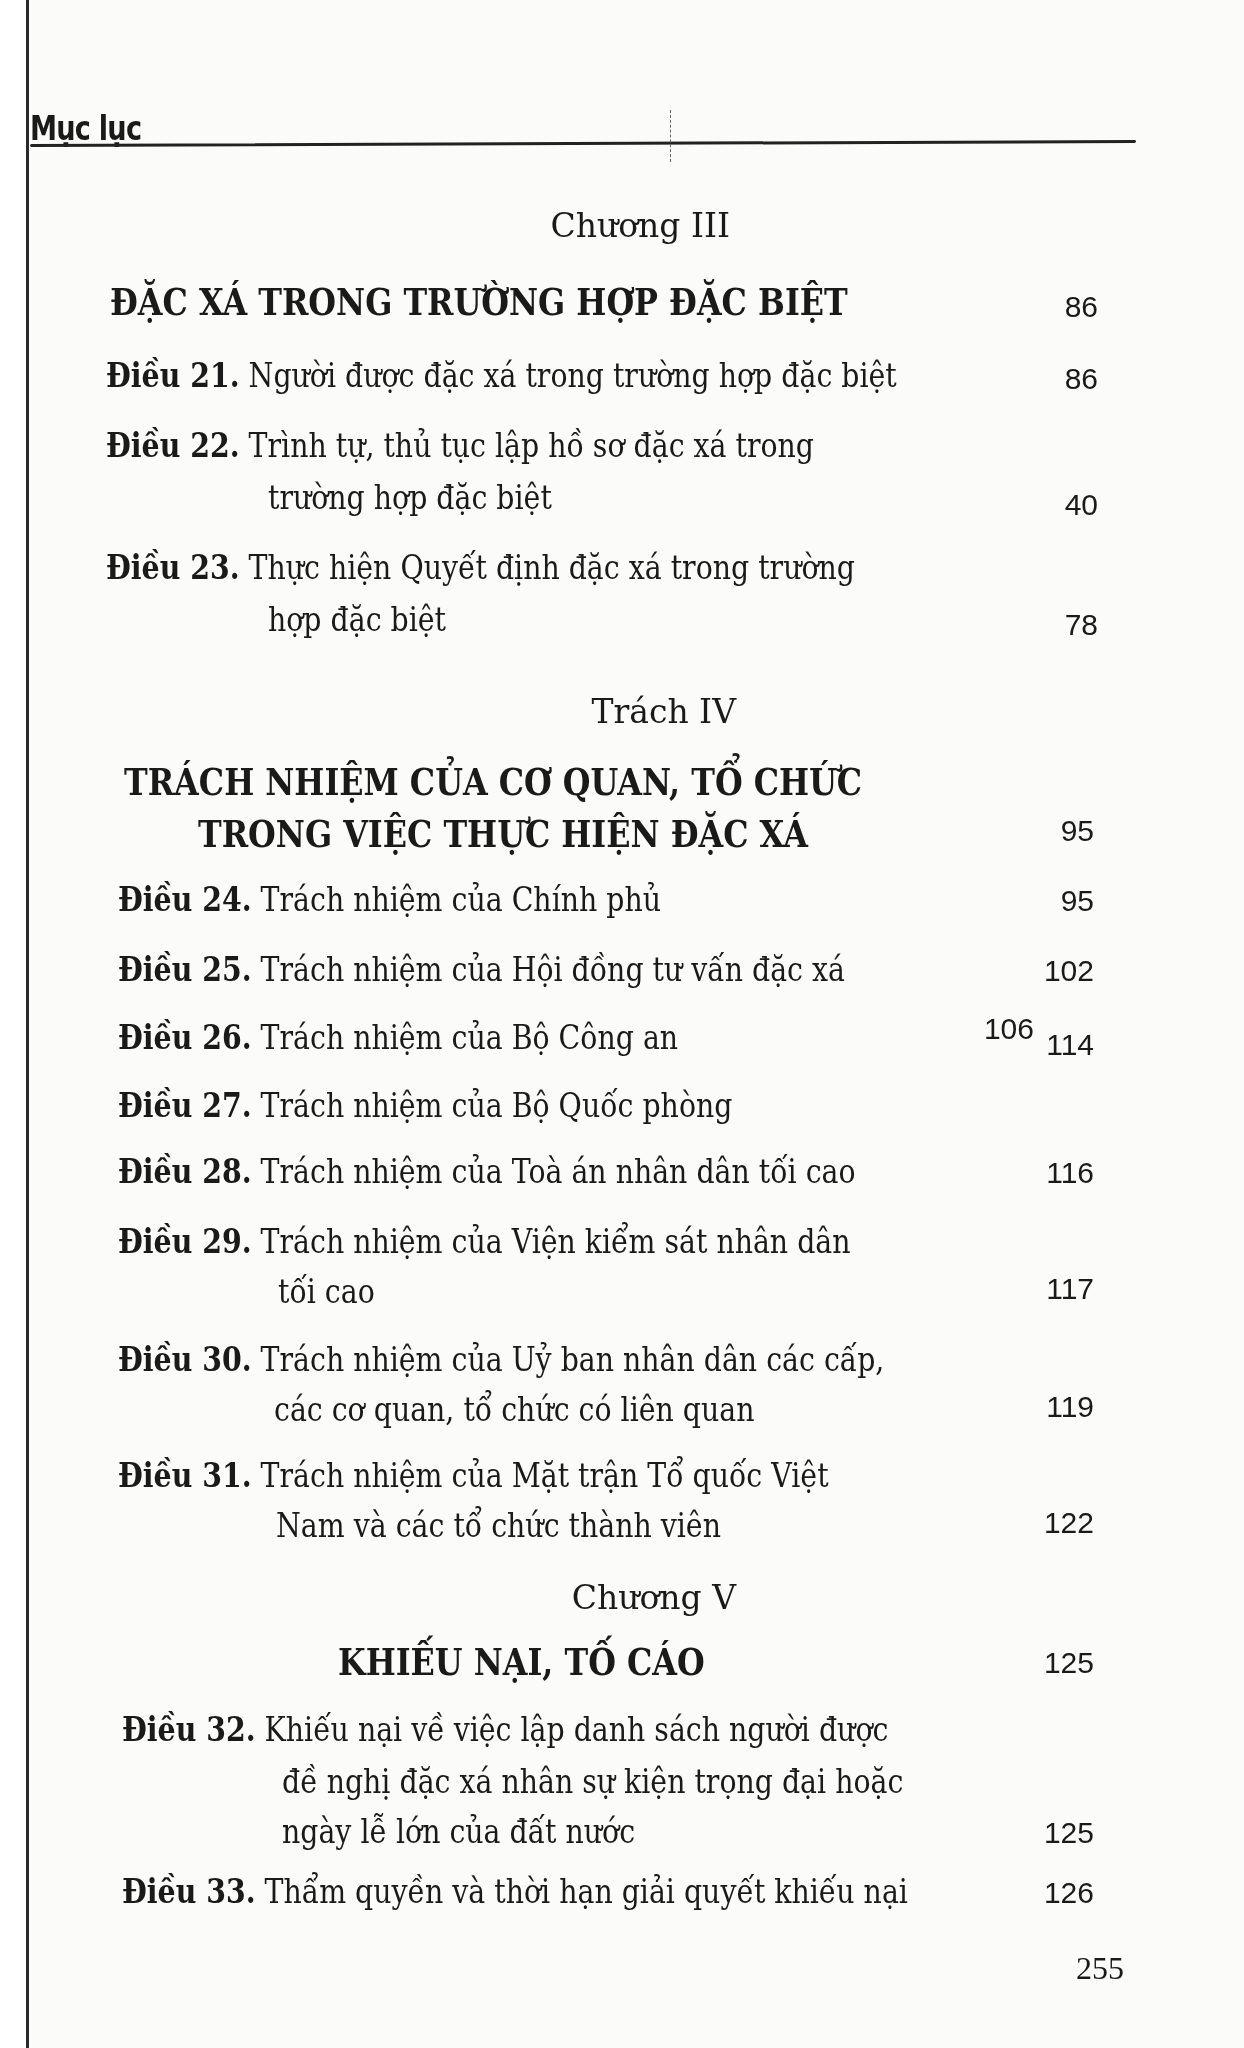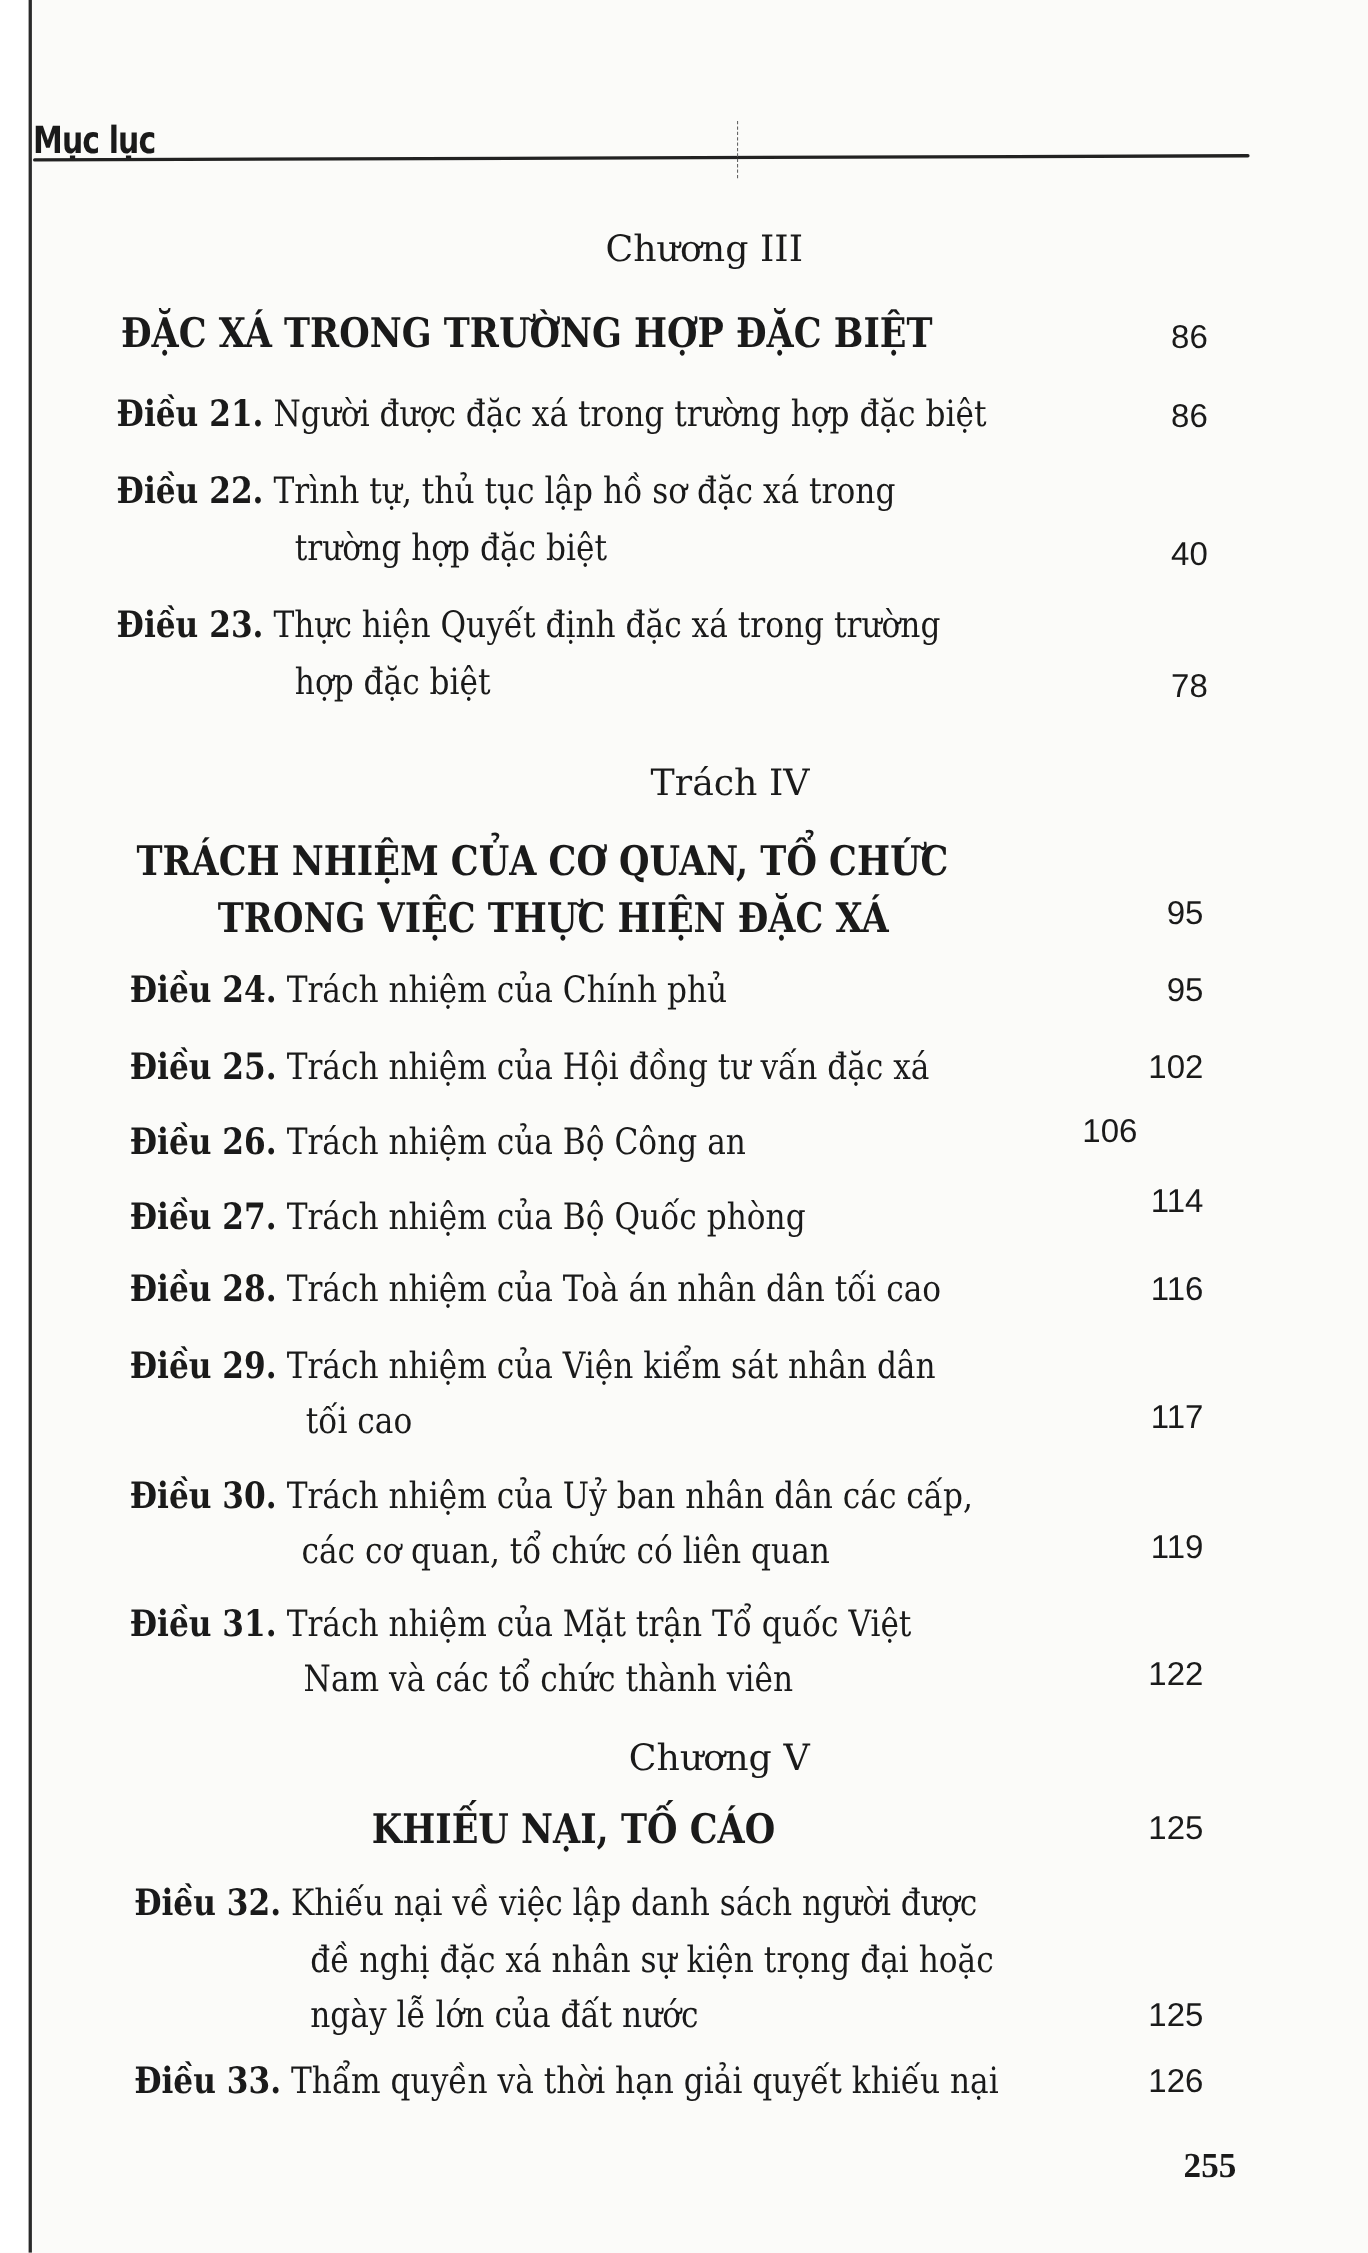--- a/index.html
+++ b/index.html
@@ -10,21 +10,21 @@
        transform:scaleX(0.8);transform-origin:left;letter-spacing:-1px;}
   .rule{position:absolute;left:30px;top:142px;width:1106px;height:3px;background:#222;border-radius:2px;
         transform:rotate(-0.2deg);}
   .mark{position:absolute;left:670px;top:110px;width:2px;height:52px;border-left:1px dashed #666;}
   .abs{position:absolute;white-space:nowrap;}
   .chap{font-size:33px;text-align:right;width:400px;}
   .ttl{font-size:37px;font-weight:bold;transform:scaleX(0.86);transform-origin:left;}
   .entry{font-size:33px;transform:scaleX(0.86);transform-origin:left;}
   .lab{font-weight:bold;}
   .pg{font-family:Liberation Sans, sans-serif;font-size:30px;width:70px;text-align:right;}
-  .folio{font-family:"Liberation Serif",serif;font-weight:bold;font-size:32px;}
+  .folio{font-family:"Liberation Serif",serif;font-weight:normal;font-size:32px;}
 </style>
 </head>
 <body>
 
 <div class="spine"></div>
 <div class="hdr">Mục lục</div>
 <div class="rule"></div>
 <div class="mark"></div>
 
 <div class="abs chap" style="left:330px;top:206px">Chương III</div>
@@ -50,21 +50,21 @@
 <div class="abs entry" style="left:118px;top:880px"><span class="lab">Điều 24.</span> <span>Trách nhiệm của Chính phủ</span></div>
 <div class="abs pg" style="left:1024px;top:884px">95</div>
 
 <div class="abs entry" style="left:118px;top:950px"><span class="lab">Điều 25.</span> <span>Trách nhiệm của Hội đồng tư vấn đặc xá</span></div>
 <div class="abs pg" style="left:1024px;top:954px">102</div>
 
 <div class="abs entry" style="left:118px;top:1018px"><span class="lab">Điều 26.</span> <span>Trách nhiệm của Bộ Công an</span></div>
 <div class="abs pg" style="left:964px;top:1012px">106</div>
 
 <div class="abs entry" style="left:118px;top:1086px"><span class="lab">Điều 27.</span> <span>Trách nhiệm của Bộ Quốc phòng</span></div>
-<div class="abs pg" style="left:1024px;top:1076px">114</div>
+<div class="abs pg" style="left:1024px;top:1028px">114</div>
 
 <div class="abs entry" style="left:118px;top:1152px"><span class="lab">Điều 28.</span> <span>Trách nhiệm của Toà án nhân dân tối cao</span></div>
 <div class="abs pg" style="left:1024px;top:1156px">116</div>
 
 <div class="abs entry" style="left:118px;top:1222px"><span class="lab">Điều 29.</span> <span>Trách nhiệm của Viện kiểm sát nhân dân</span></div>
 <div class="abs entry" style="left:278px;top:1272px">tối cao</div>
 <div class="abs pg" style="left:1024px;top:1272px">117</div>
 
 <div class="abs entry" style="left:118px;top:1340px"><span class="lab">Điều 30.</span> <span>Trách nhiệm của Uỷ ban nhân dân các cấp,</span></div>
 <div class="abs entry" style="left:274px;top:1390px">các cơ quan, tổ chức có liên quan</div>

